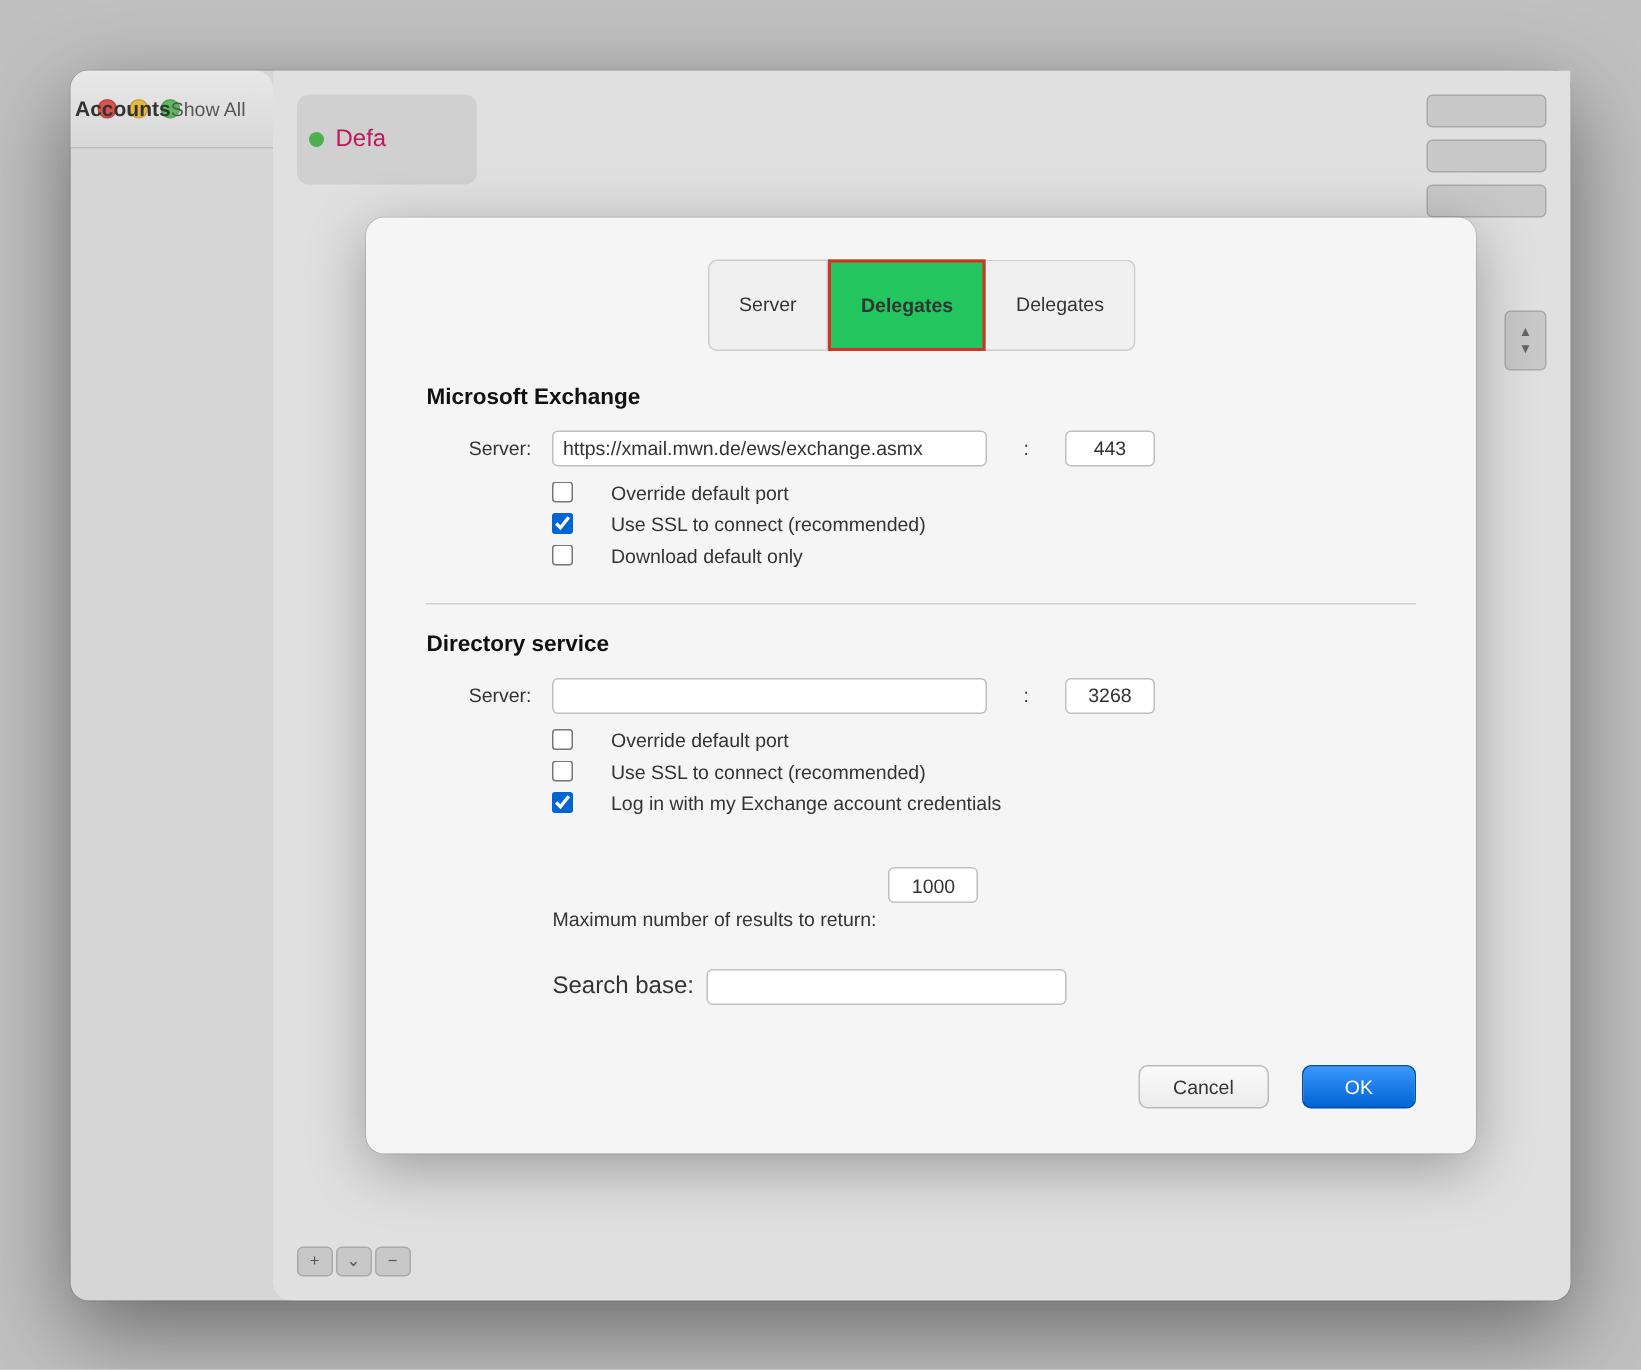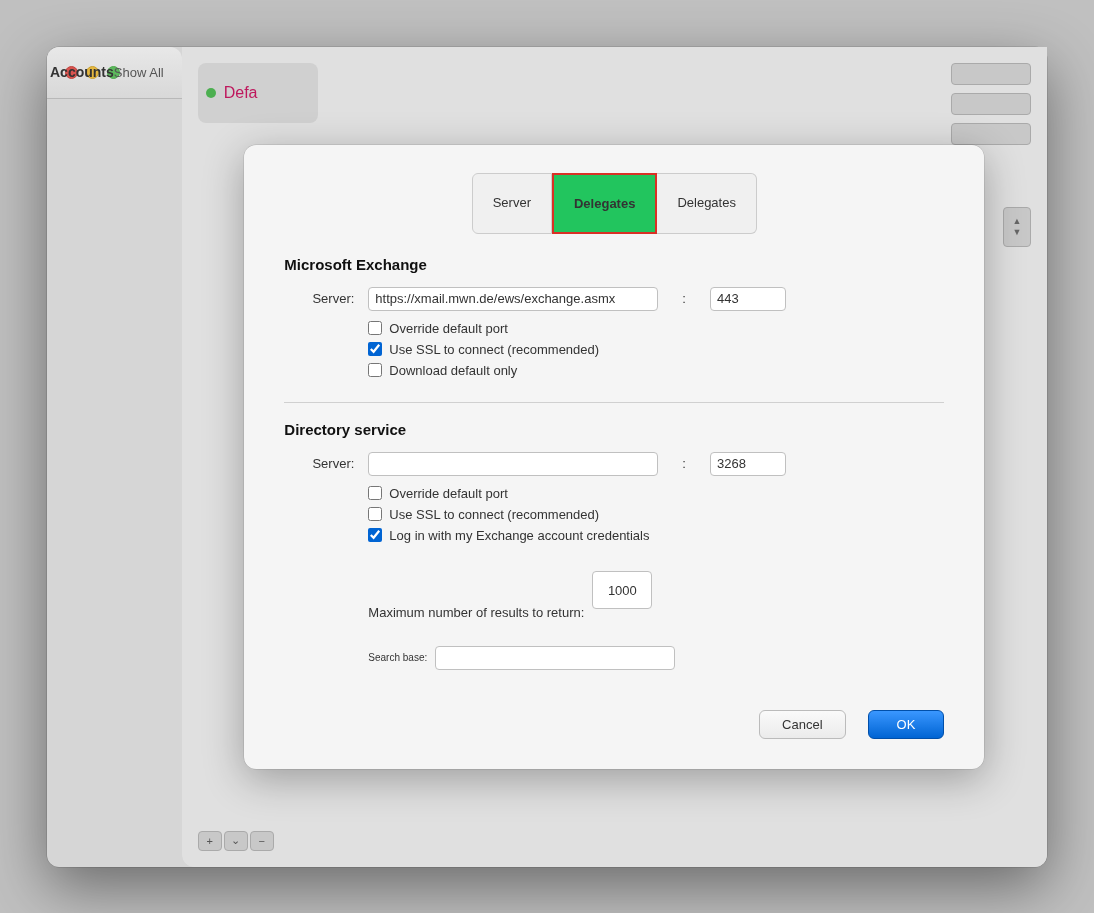--- a/index.html
+++ b/index.html
@@ -259,37 +259,37 @@
       color: #333;
       outline: none;
     }
 
     .colon {
       font-size: 13px;
       color: #333;
     }
 
     .port-input {
-      width: 76px;
+      width: 60px;
       height: 24px;
       border: 1px solid #c0c0c0;
       border-radius: 4px;
       background: white;
       font-size: 13px;
       padding: 0 6px;
       color: #333;
       outline: none;
-      text-align: left;
+      text-align: center;
     }
 
     
     .checkbox-row {
       display: flex;
       align-items: flex-start;
-      gap: 7px;
+      gap: 25px;
       margin-left: 84px;
       margin-bottom: 6px;
     }
 
     .checkbox-row label {
       font-size: 13px;
       color: #333;
       cursor: pointer;
     }
 
@@ -311,41 +311,41 @@
     }
 
     .results-label {
       font-size: 13px;
       color: #333;
       margin-top: 44px;
     }
 
     .results-input {
       width: 60px;
-      height: 38px;
+      height: 24px;
       border: 1px solid #c0c0c0;
       border-radius: 4px;
       background: white;
       font-size: 13px;
       padding: 0 6px;
       color: #333;
       outline: none;
       text-align: center;
     }
 
     
     .searchbase-row {
       display: flex;
       align-items: center;
       gap: 8px;
       margin-left: 84px;
     }
 
     .searchbase-label {
-      font-size: 10px;
+      font-size: 16px;
       color: #333;
       width: auto;
     }
 
     .searchbase-input {
       width: 240px;
       height: 24px;
       border: 1px solid #c0c0c0;
       border-radius: 4px;
       background: white;

